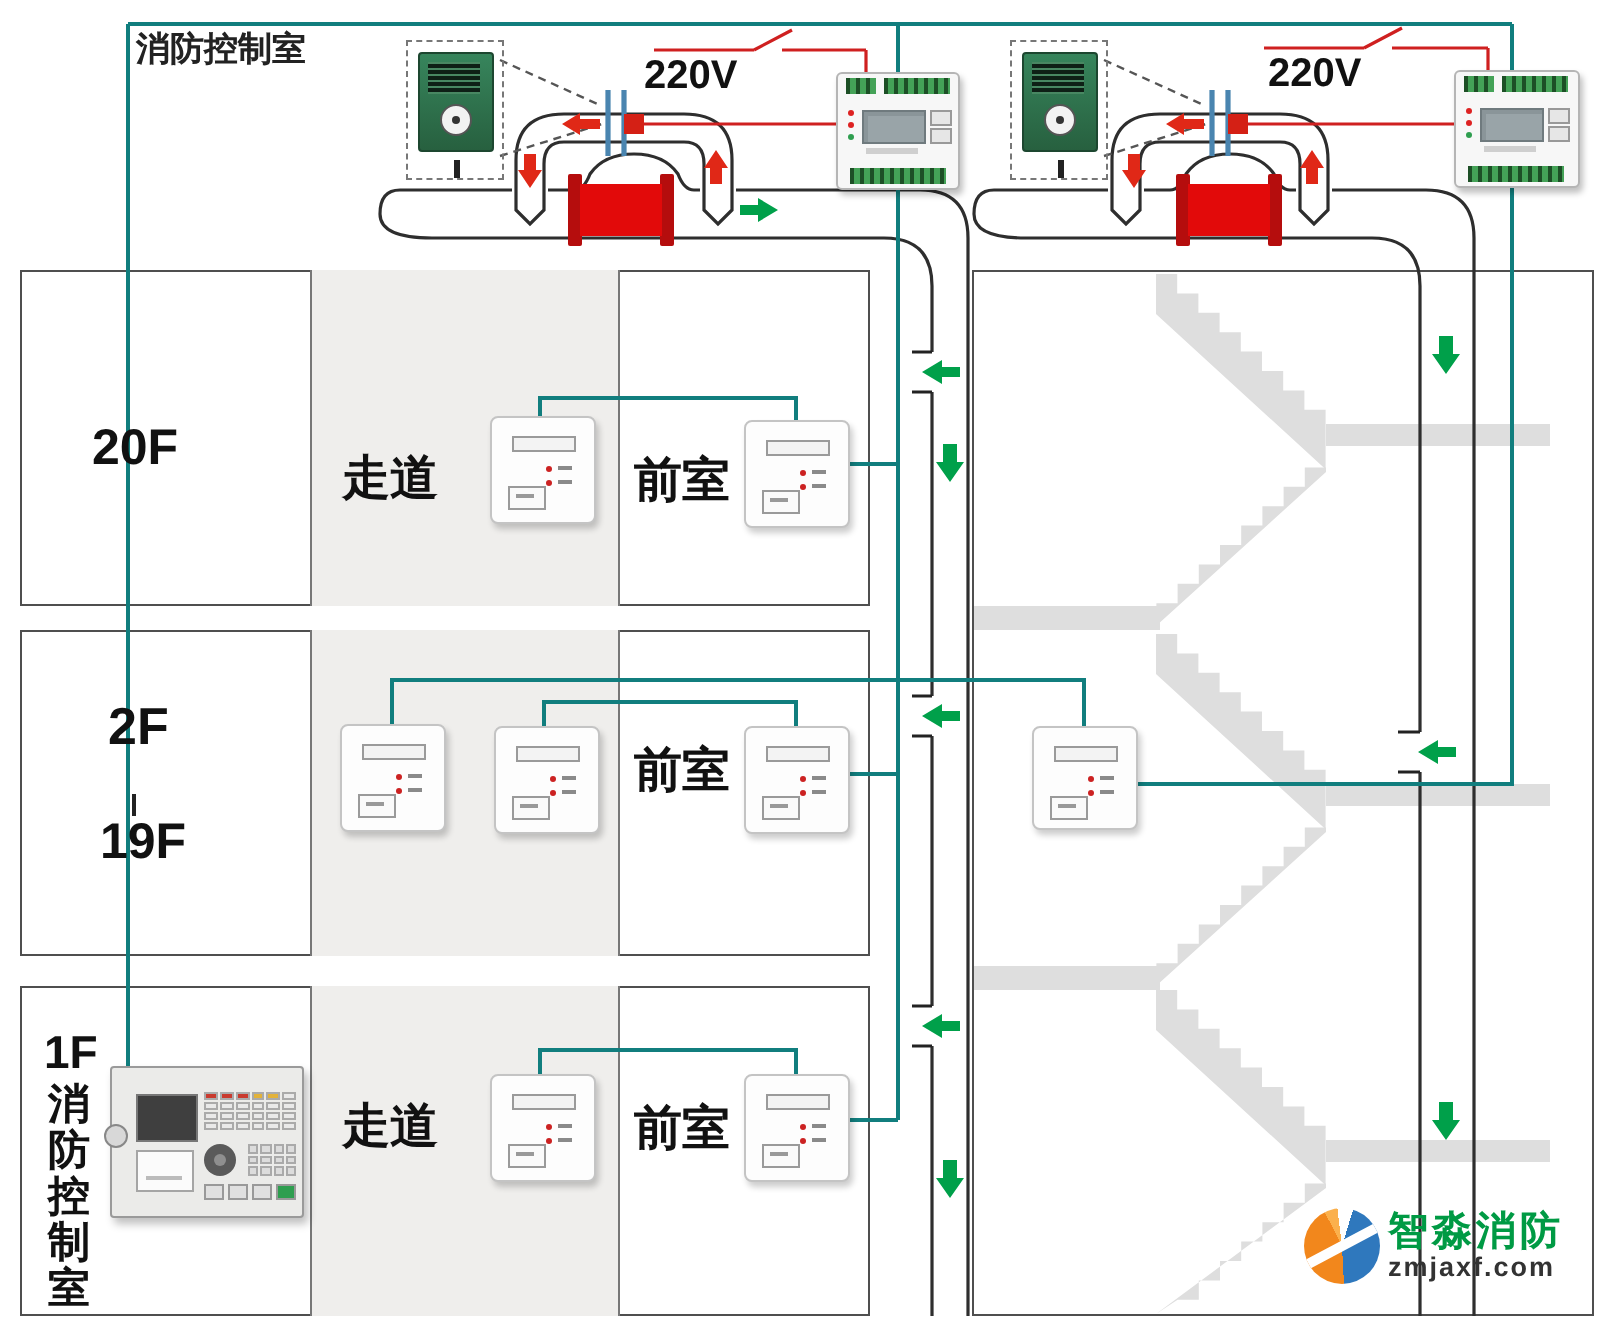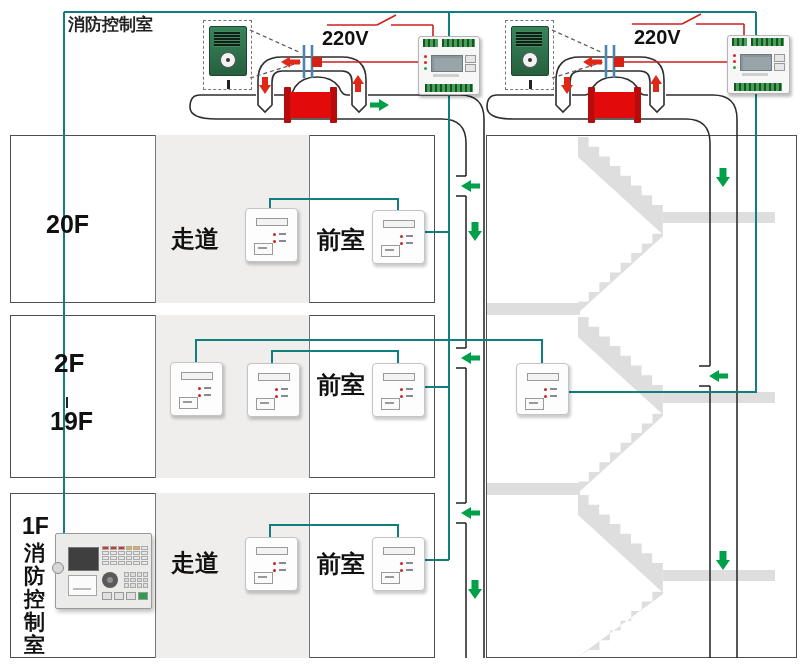--- a/index.html
+++ b/index.html
@@ -368,14 +368,23 @@
   <div class="lbl txt" style="left:50px;top:407px;font-size:25px;">19F</div>
   <div class="lbl txt" style="left:22px;top:513px;font-size:23px;">1F</div>
   <div class="lbl vert txt" style="left:24px;top:541px;font-size:21px;">消防控制室</div>
 
   <div class="lbl txt" style="left:171px;top:223px;font-size:24px;">走道</div>
   <div class="lbl txt" style="left:171px;top:547px;font-size:24px;">走道</div>
   <div class="lbl txt" style="left:317px;top:224px;font-size:24px;">前室</div>
   <div class="lbl txt" style="left:317px;top:369px;font-size:24px;">前室</div>
   <div class="lbl txt" style="left:317px;top:548px;font-size:24px;">前室</div>
 
+  <div class="wm">
+    <div class="wm-logo">
+        <i></i>
+      </div>
+    <div class="wm-t">
+      <div class="wm-brand">智淼消防</div>
+      <div class="wm-site">zmjaxf.com</div>
+    </div>
+  </div>
 
 </div>
 
 </body></html>

